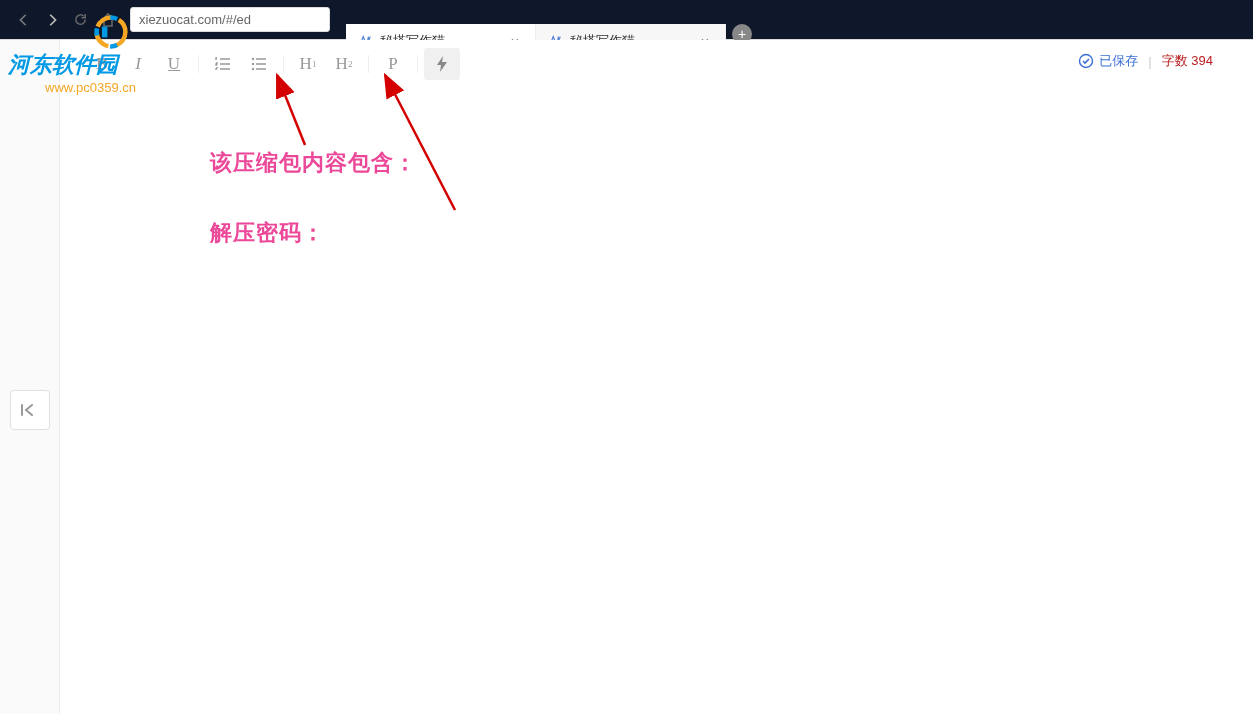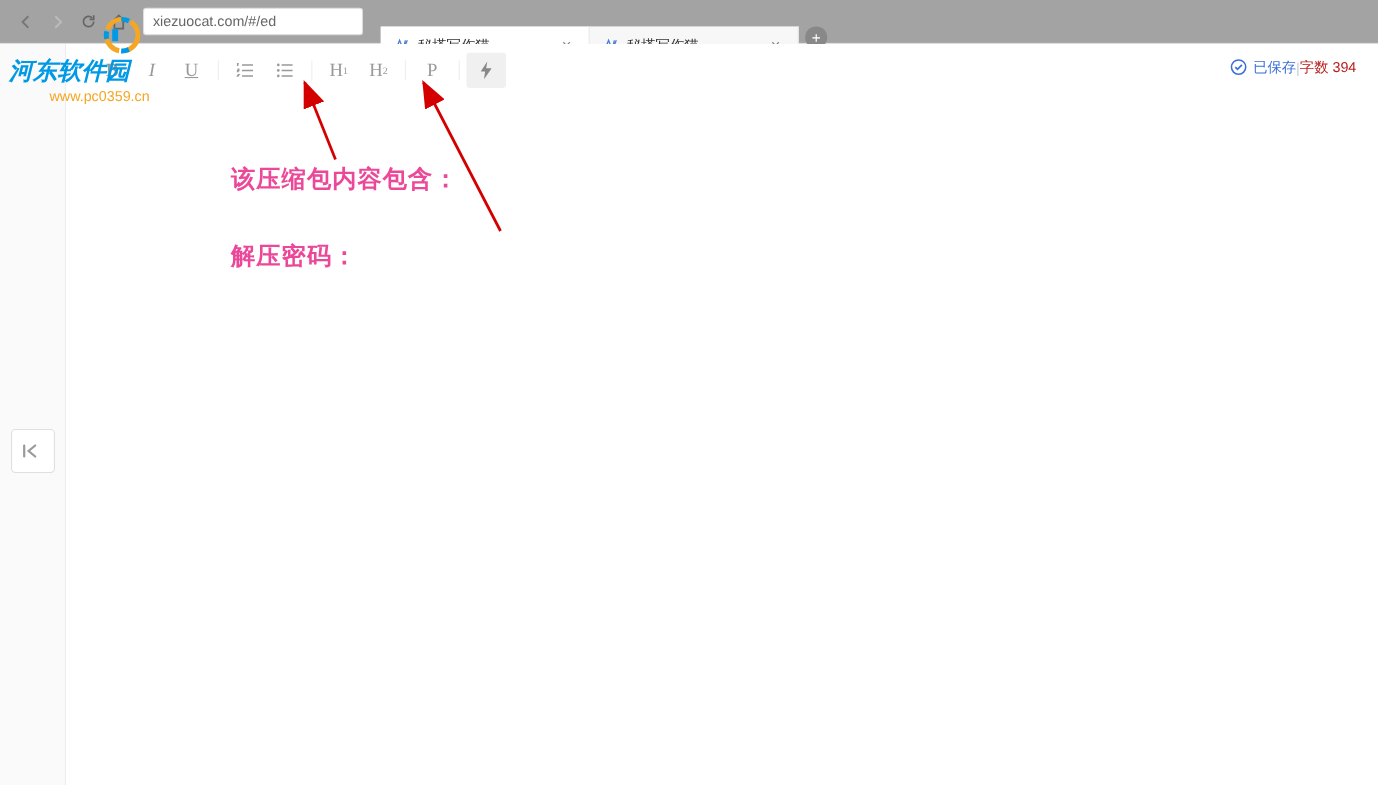--- a/index.html
+++ b/index.html
@@ -1,18 +1,18 @@
 <!DOCTYPE html>
 <html><head>
 <meta charset="utf-8">
 <style>
   * { margin: 0; padding: 0; box-sizing: border-box; }
   body { font-family: -apple-system, "PingFang SC", "Microsoft YaHei", sans-serif; background: #f5f5f5; width: 1253px; height: 714px; overflow: hidden; position: relative; }
 
-  .browser-bar { height: 40px; background: #a3a3a3; display: flex; align-items: center; padding: 0 10px; border-bottom: 1px solid #ddd; position: relative; }
+  .browser-bar { height: 40px; background: #0f172a; display: flex; align-items: center; padding: 0 10px; border-bottom: 1px solid #ddd; position: relative; }
   .nav-btn { width: 28px; height: 28px; display: flex; align-items: center; justify-content: center; color: #555; cursor: pointer; }
   .url-bar { flex: 0 0 200px; margin: 0 8px; font-size: 13px; color: #666; padding: 4px 8px; background: #fff; border: 1px solid #ddd; border-radius: 3px; white-space: nowrap; overflow: hidden; }
 
   .tabs { display: flex; align-items: flex-start; height: 100%; margin-left: 8px; margin-top: 48px; }
   .tab { display: flex; align-items: center; height: 34px; padding: 0 12px; background: #fff; border-right: 1px solid #eee; font-size: 13px; color: #333; min-width: 190px; position: relative; }
   .tab.inactive { background: #f7f7f7; }
   .tab-favicon { width: 14px; height: 14px; margin-right: 8px; display: flex; align-items: center; justify-content: center; color: #4a7fd4; font-size: 10px; font-weight: bold; }
   .tab-title { flex: 1; white-space: nowrap; overflow: hidden; }
   .tab-close { width: 16px; height: 16px; font-size: 15px; color: #888; cursor: pointer; display: flex; align-items: center; justify-content: center; }
   .new-tab { width: 28px; height: 28px; display: flex; align-items: center; justify-content: center; color: #555; cursor: pointer; font-size: 20px; margin-left: 6px; background: #888; color: #fff; border-radius: 50%; width: 20px; height: 20px; font-size: 14px; }
@@ -21,21 +21,21 @@
   .left-rail { width: 60px; background: #fafafa; border-right: 1px solid #eee; display: flex; flex-direction: column; align-items: center; padding-top: 350px; }
   .rail-btn { width: 40px; height: 40px; border: 1px solid #e0e0e0; border-radius: 4px; display: flex; align-items: center; justify-content: center; color: #888; cursor: pointer; background: #fff; }
 
   .main-area { flex: 1; background: #fff; position: relative; }
 
   .toolbar { height: 48px; display: flex; align-items: center; padding: 0 24px; border-bottom: 1px solid transparent; }
   .tb-btn { width: 36px; height: 32px; display: flex; align-items: center; justify-content: center; color: #999; cursor: pointer; font-size: 17px; font-family: Georgia, serif; border-radius: 3px; }
   .tb-sep { width: 1px; height: 18px; background: #eee; margin: 0 6px; }
   .tb-bolt { padding: 2px 6px; background: #f0f0f0; border-radius: 3px; }
 
-  .status-bar { position: absolute; top: 12px; right: 20px; display: flex; align-items: center; font-size: 13px; color: #666; }
+  .status-bar { position: absolute; top: 12px; right: 40px; display: flex; align-items: center; font-size: 13px; color: #666; gap: 10px; }
   .status-saved { display: flex; align-items: center; gap: 5px; color: #3b6fd6; }
   .status-icon { width: 16px; height: 16px; display: inline-flex; align-items: center; justify-content: center; }
   .status-divider { color: #ccc; }
   .wc { color: #b91c1c; }
 
   .editor { padding: 60px 160px 40px 90px; }
   .content { max-width: 800px; margin-left: 60px; }
   .content h2 { font-size: 22px; font-weight: 600; color: #ec4899; margin-bottom: 26px; margin-top: 40px; letter-spacing: 1px; }
   .content h2:first-child { margin-top: 0; }
   .content ul { list-style: disc; padding-left: 32px; }

